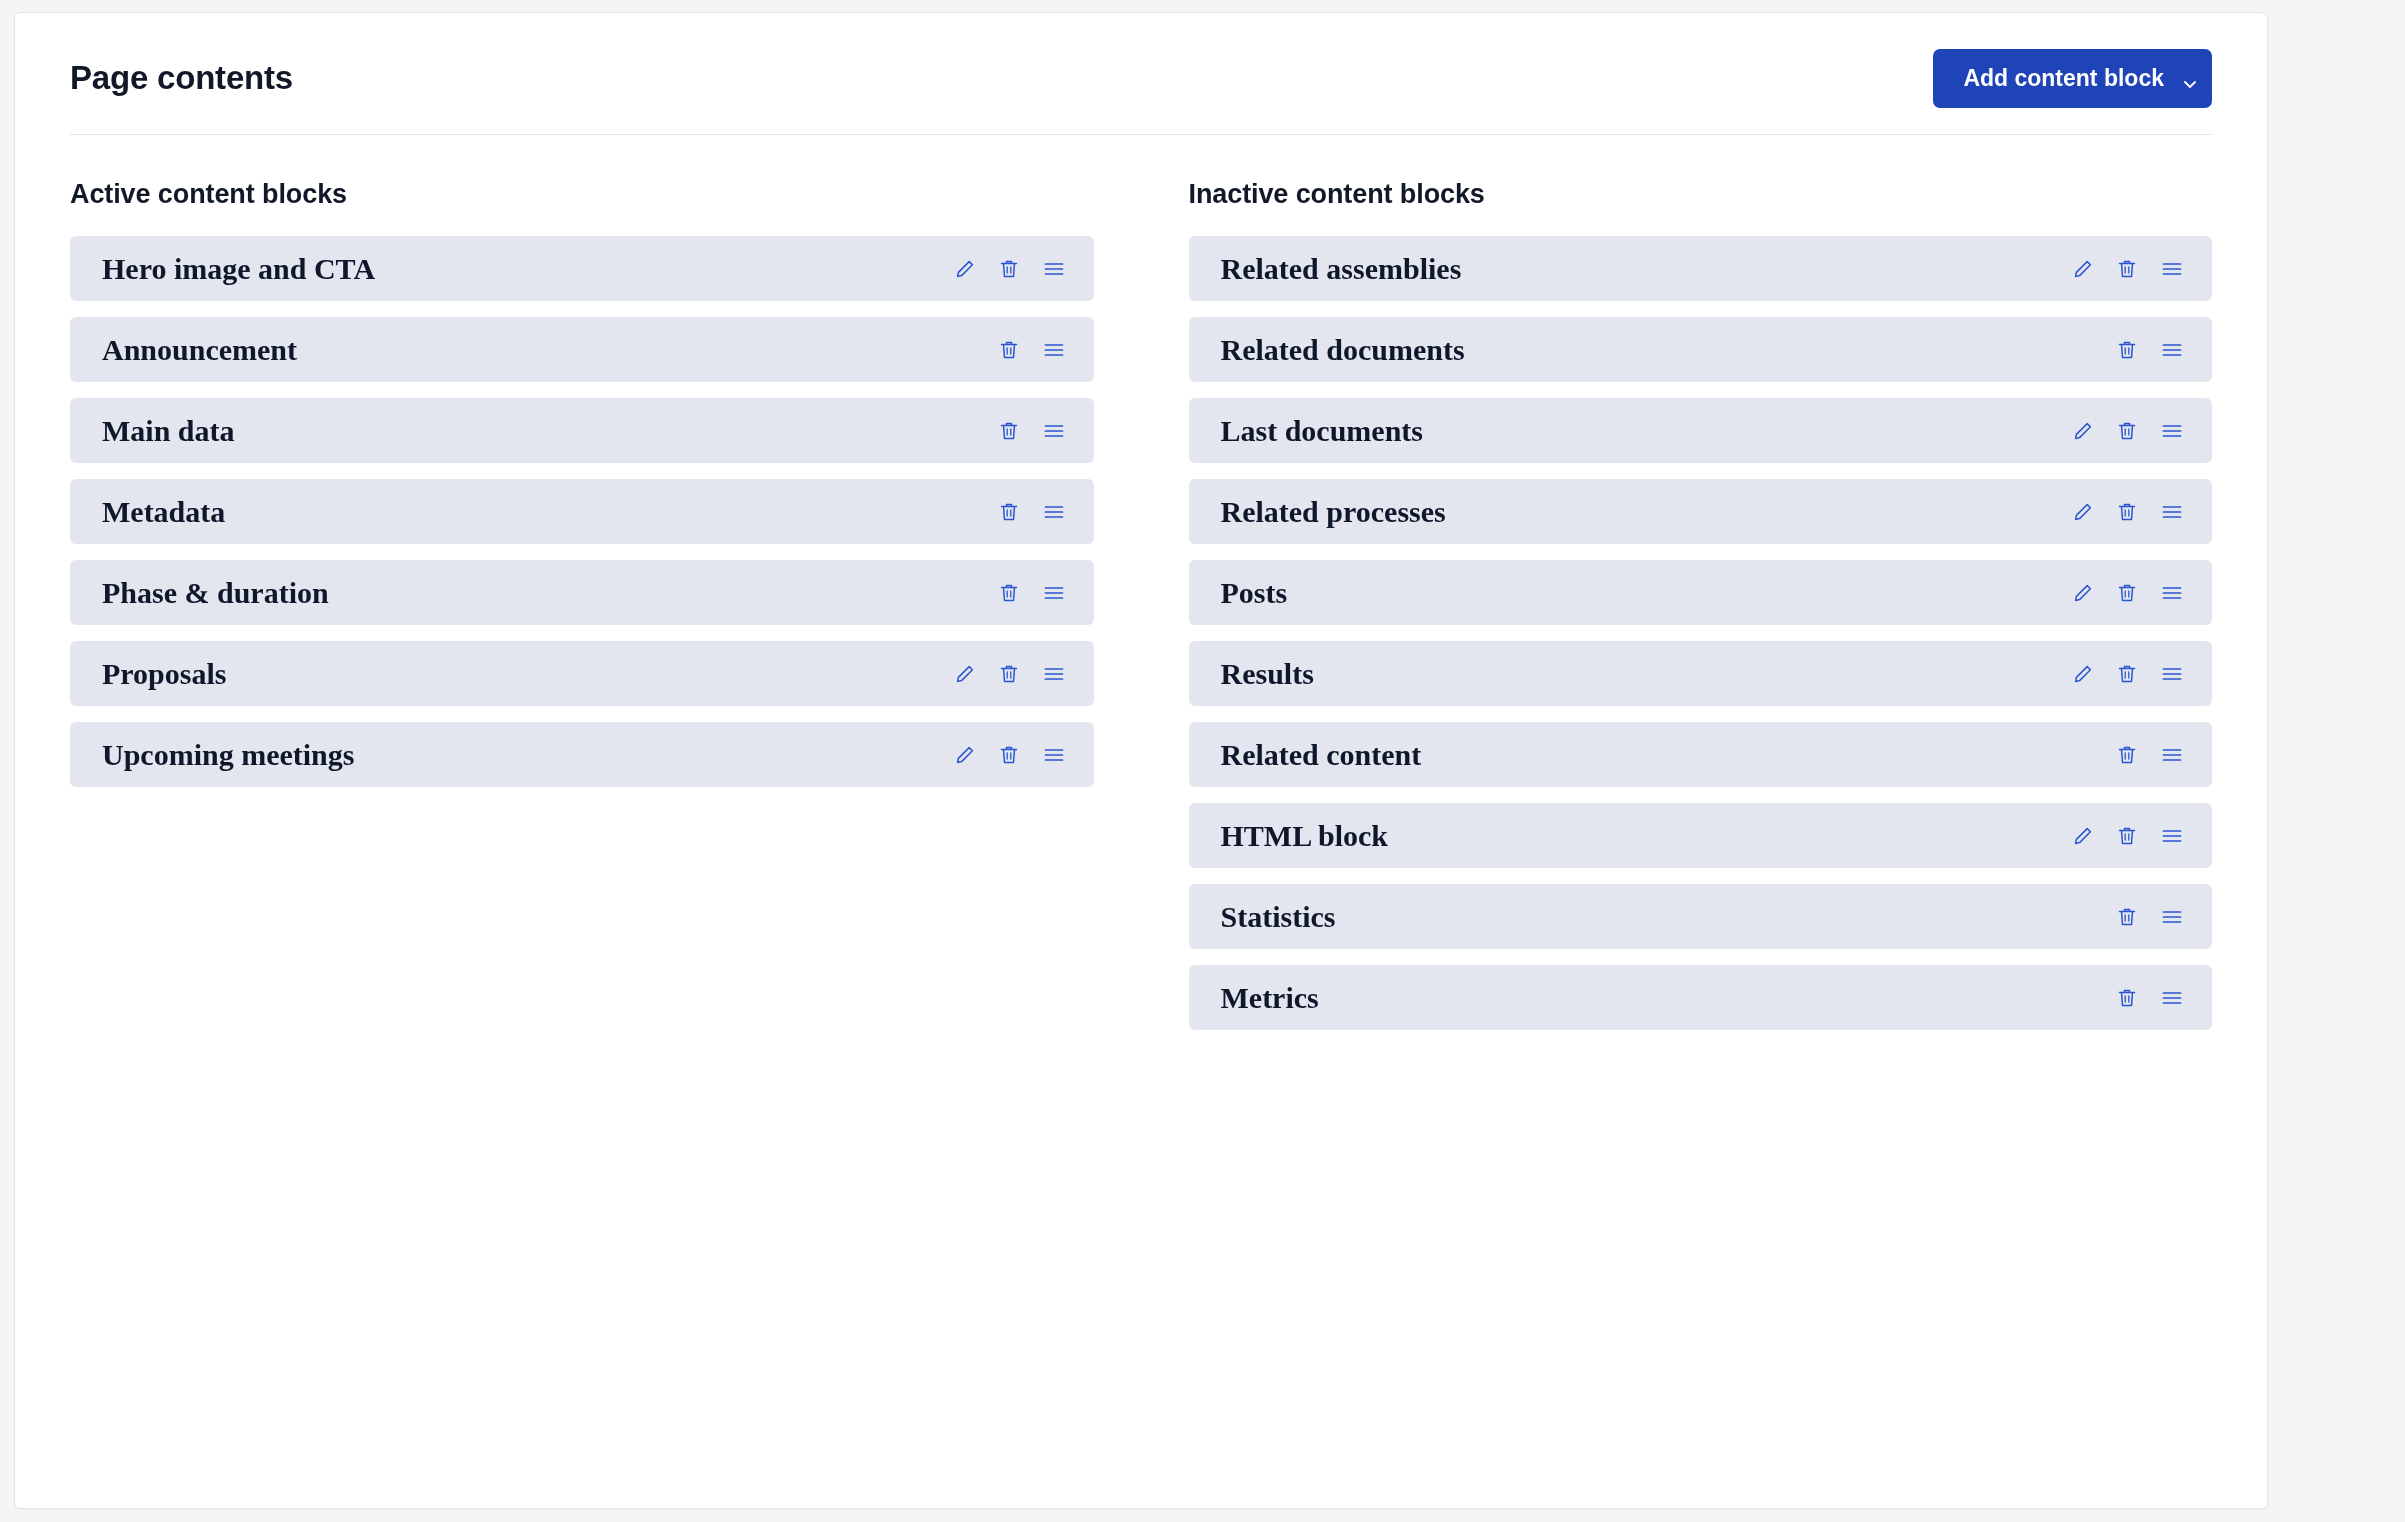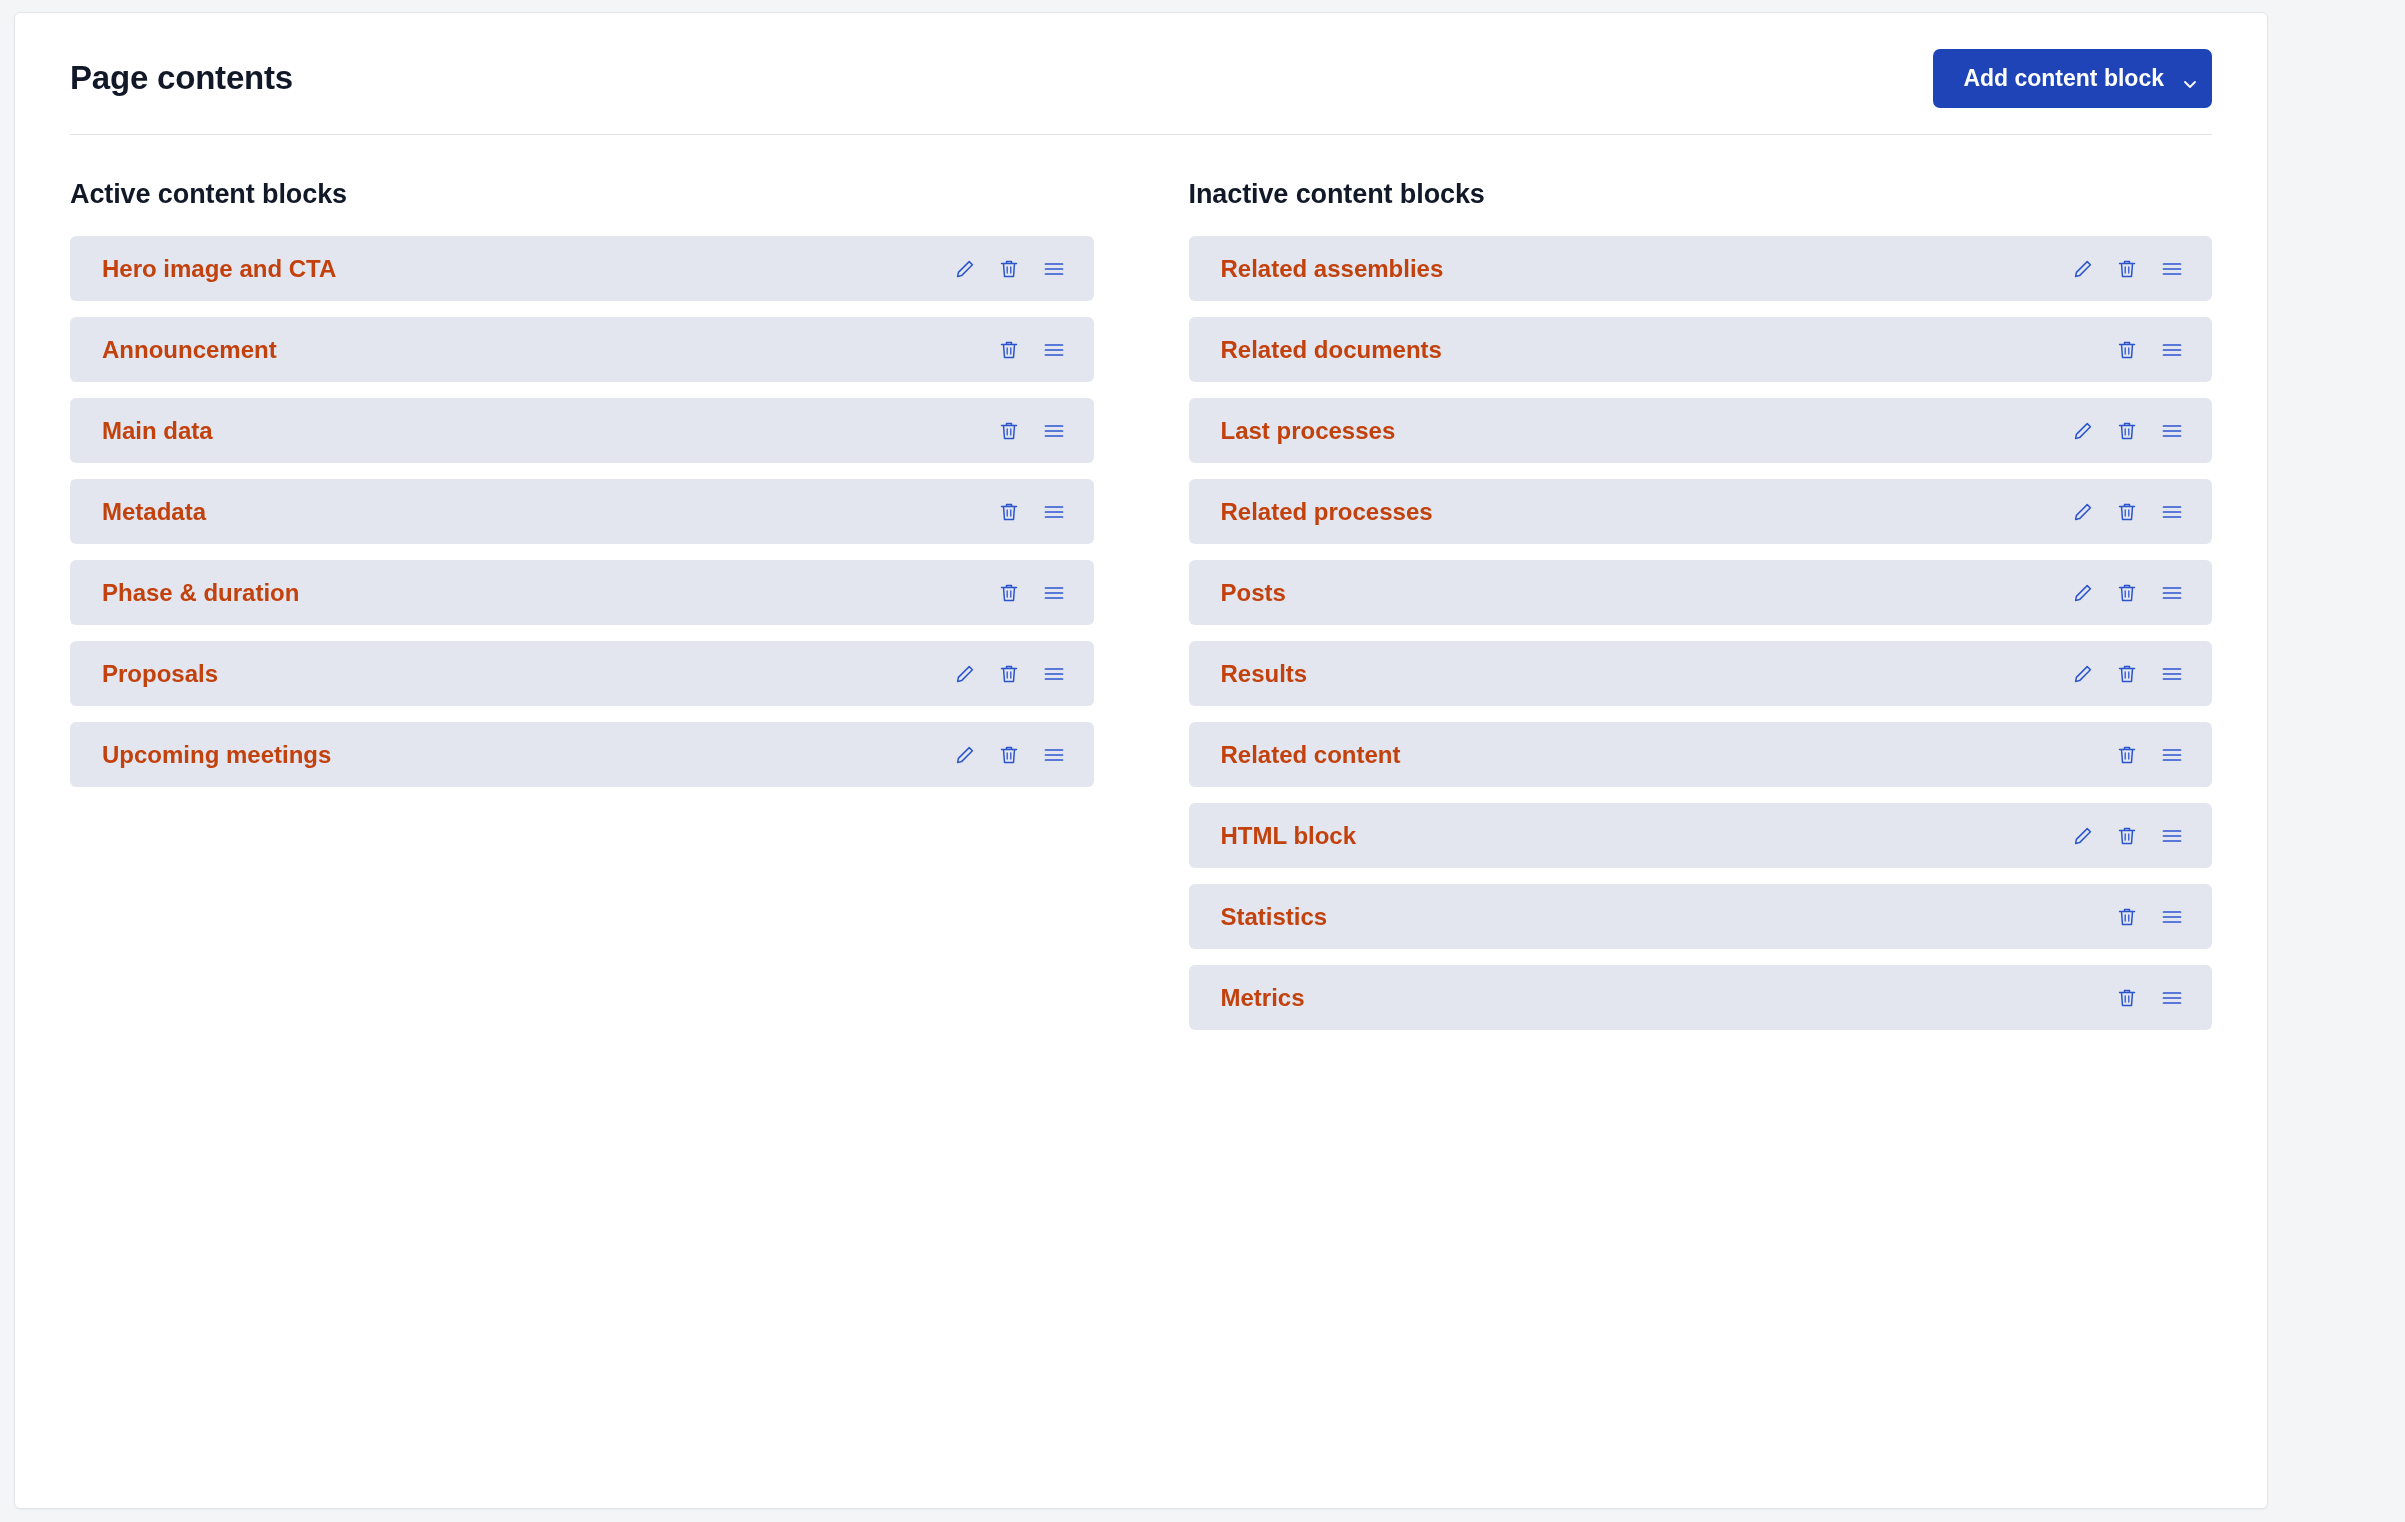--- a/index.html
+++ b/index.html
@@ -87,23 +87,24 @@
     background: #e3e6ef;
     border-radius: 6px;
     height: 65px;
     margin-bottom: 16px;
     display: flex;
     align-items: center;
     justify-content: space-between;
     padding: 0 26px 0 32px;
   }
   .block-label {
-    font-size: 24px;
+    font-size: 30px;
     font-weight: bold;
-    color: #c2410c;
+    color: #0f172a;
+    font-family: Liberation Serif, serif;
   }
   .actions {
     display: flex;
     align-items: center;
     gap: 18px;
   }
   .icon-btn {
     background: none;
     border: none;
     padding: 2px;
@@ -303,21 +304,21 @@
                   </svg>
                 </button>
                 <span class="icon-btn drag">
                   <svg width="24" height="24" viewBox="0 0 24 24" fill="none" xmlns="http://www.w3.org/2000/svg">
                     <path d="M3.5 7h17M3.5 12h17M3.5 17h17" stroke="#2b55cf" stroke-width="1.7" stroke-linecap="round"></path>
                   </svg>
                 </span>
               </div>
             </div>
             <div class="block">
-              <span class="block-label">Last processes</span>
+              <span class="block-label">Last documents</span>
               <div class="actions">
                 <button class="icon-btn">
                   <svg width="22" height="22" viewBox="0 0 22 22" fill="none" xmlns="http://www.w3.org/2000/svg">
                     <path d="M15.2 3.6l3.2 3.2L7.6 17.6 3.6 18.4l0.8-4L15.2 3.6z" stroke="#2b55cf" stroke-width="1.5" stroke-linejoin="round" fill="none"></path>
                   </svg>
                 </button>
                 <button class="icon-btn">
                   <svg width="22" height="22" viewBox="0 0 22 22" fill="none" xmlns="http://www.w3.org/2000/svg">
                     <path d="M3.5 5.5h15M8.5 5.5V3.6h5v1.9M5.5 5.5l1 13h9l1-13" stroke="#2b55cf" stroke-width="1.5" stroke-linecap="round" stroke-linejoin="round"></path>
                     <path d="M9.2 9v6M12.8 9v6" stroke="#2b55cf" stroke-width="1.3" stroke-linecap="round"></path>

